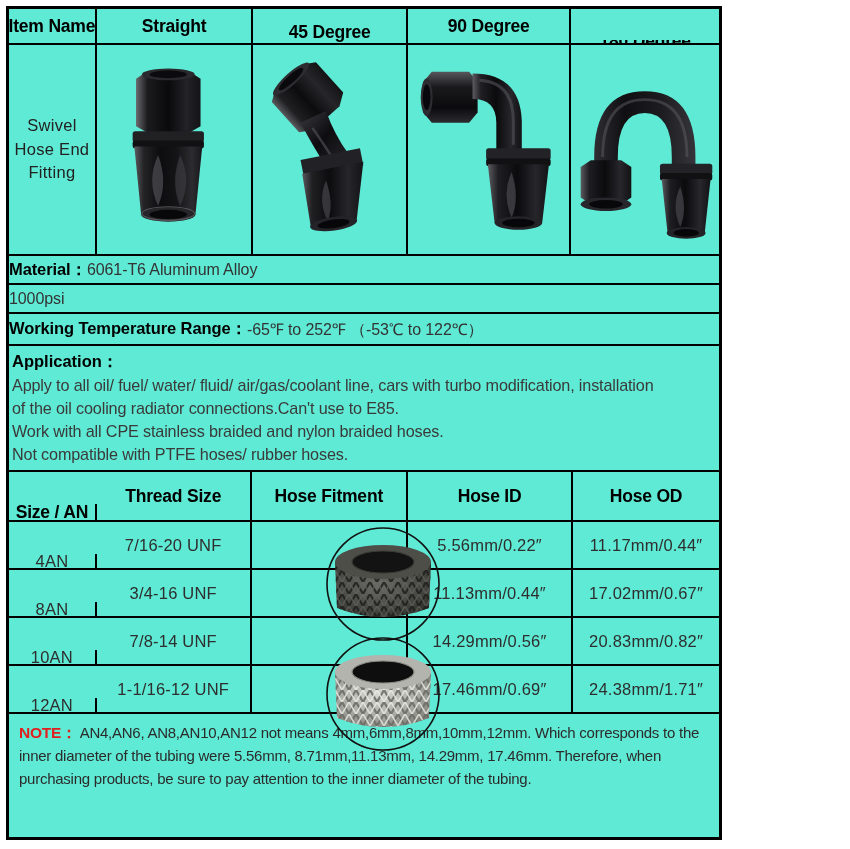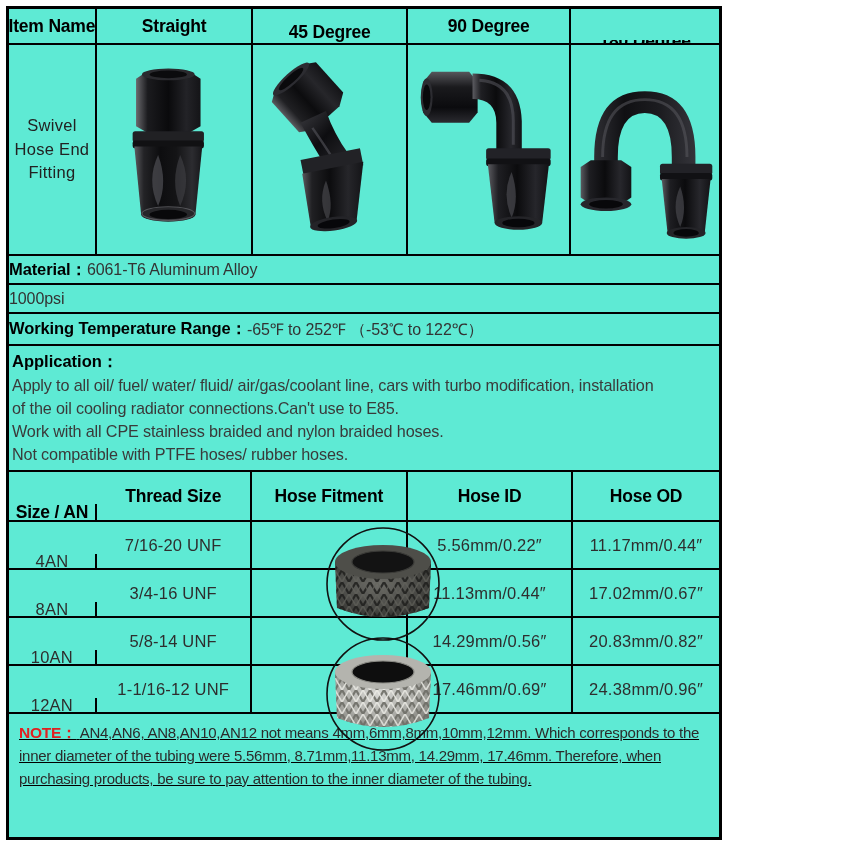--- a/index.html
+++ b/index.html
@@ -143,21 +143,20 @@
   }
   .fitment-cell-blank { width: 182px; }
 
   
   #note-row {
     height: 81px;
     display: block;
     padding: 7px 10px 0 10px;
     box-sizing: border-box;
     border-bottom: none;
-    text-decoration: underline;
   }
   #note-label {
     font-weight: bold;
     font-size: 15.5px;
     color: #E02020;
     letter-spacing: -0.2px;
   }
   .note-line {
     font-size: 15px;
     color: #2b2b2b;
@@ -415,21 +414,21 @@
       <div class="cell s5">
           <span class="size-text">17.02mm/0.67″</span>
         </div>
     </div>
 
     <div class="row size-row">
       <div class="cell s1">
           <span class="size-text">10AN</span>
         </div>
       <div class="cell s2">
-          <span class="size-text">5/8-14 UNF</span>
+          <span class="size-text">7/8-14 UNF</span>
         </div>
       <div class="cell s3 fitment-cell-blank"></div>
       <div class="cell s4">
           <span class="size-text">14.29mm/0.56″</span>
         </div>
       <div class="cell s5">
           <span class="size-text">20.83mm/0.82″</span>
         </div>
     </div>
 
@@ -438,21 +437,21 @@
           <span class="size-text">12AN</span>
         </div>
       <div class="cell s2">
           <span class="size-text">1-1/16-12 UNF</span>
         </div>
       <div class="cell s3 fitment-cell-blank"></div>
       <div class="cell s4">
           <span class="size-text">17.46mm/0.69″</span>
         </div>
       <div class="cell s5">
-          <span class="size-text">24.38mm/0.96″</span>
+          <span class="size-text">24.38mm/1.71″</span>
         </div>
     </div>
 
     <div id="fitment-overlay">
       <svg width="180" height="240" viewBox="0 0 180 240">
         <defs>
           <radialGradient id="nylonG" cx="0.45" cy="0.4" r="0.7">
             <stop offset="0" stop-color="#6d6d68"></stop>
             <stop offset="0.6" stop-color="#4a4a46"></stop>
             <stop offset="1" stop-color="#2c2c29"></stop>

